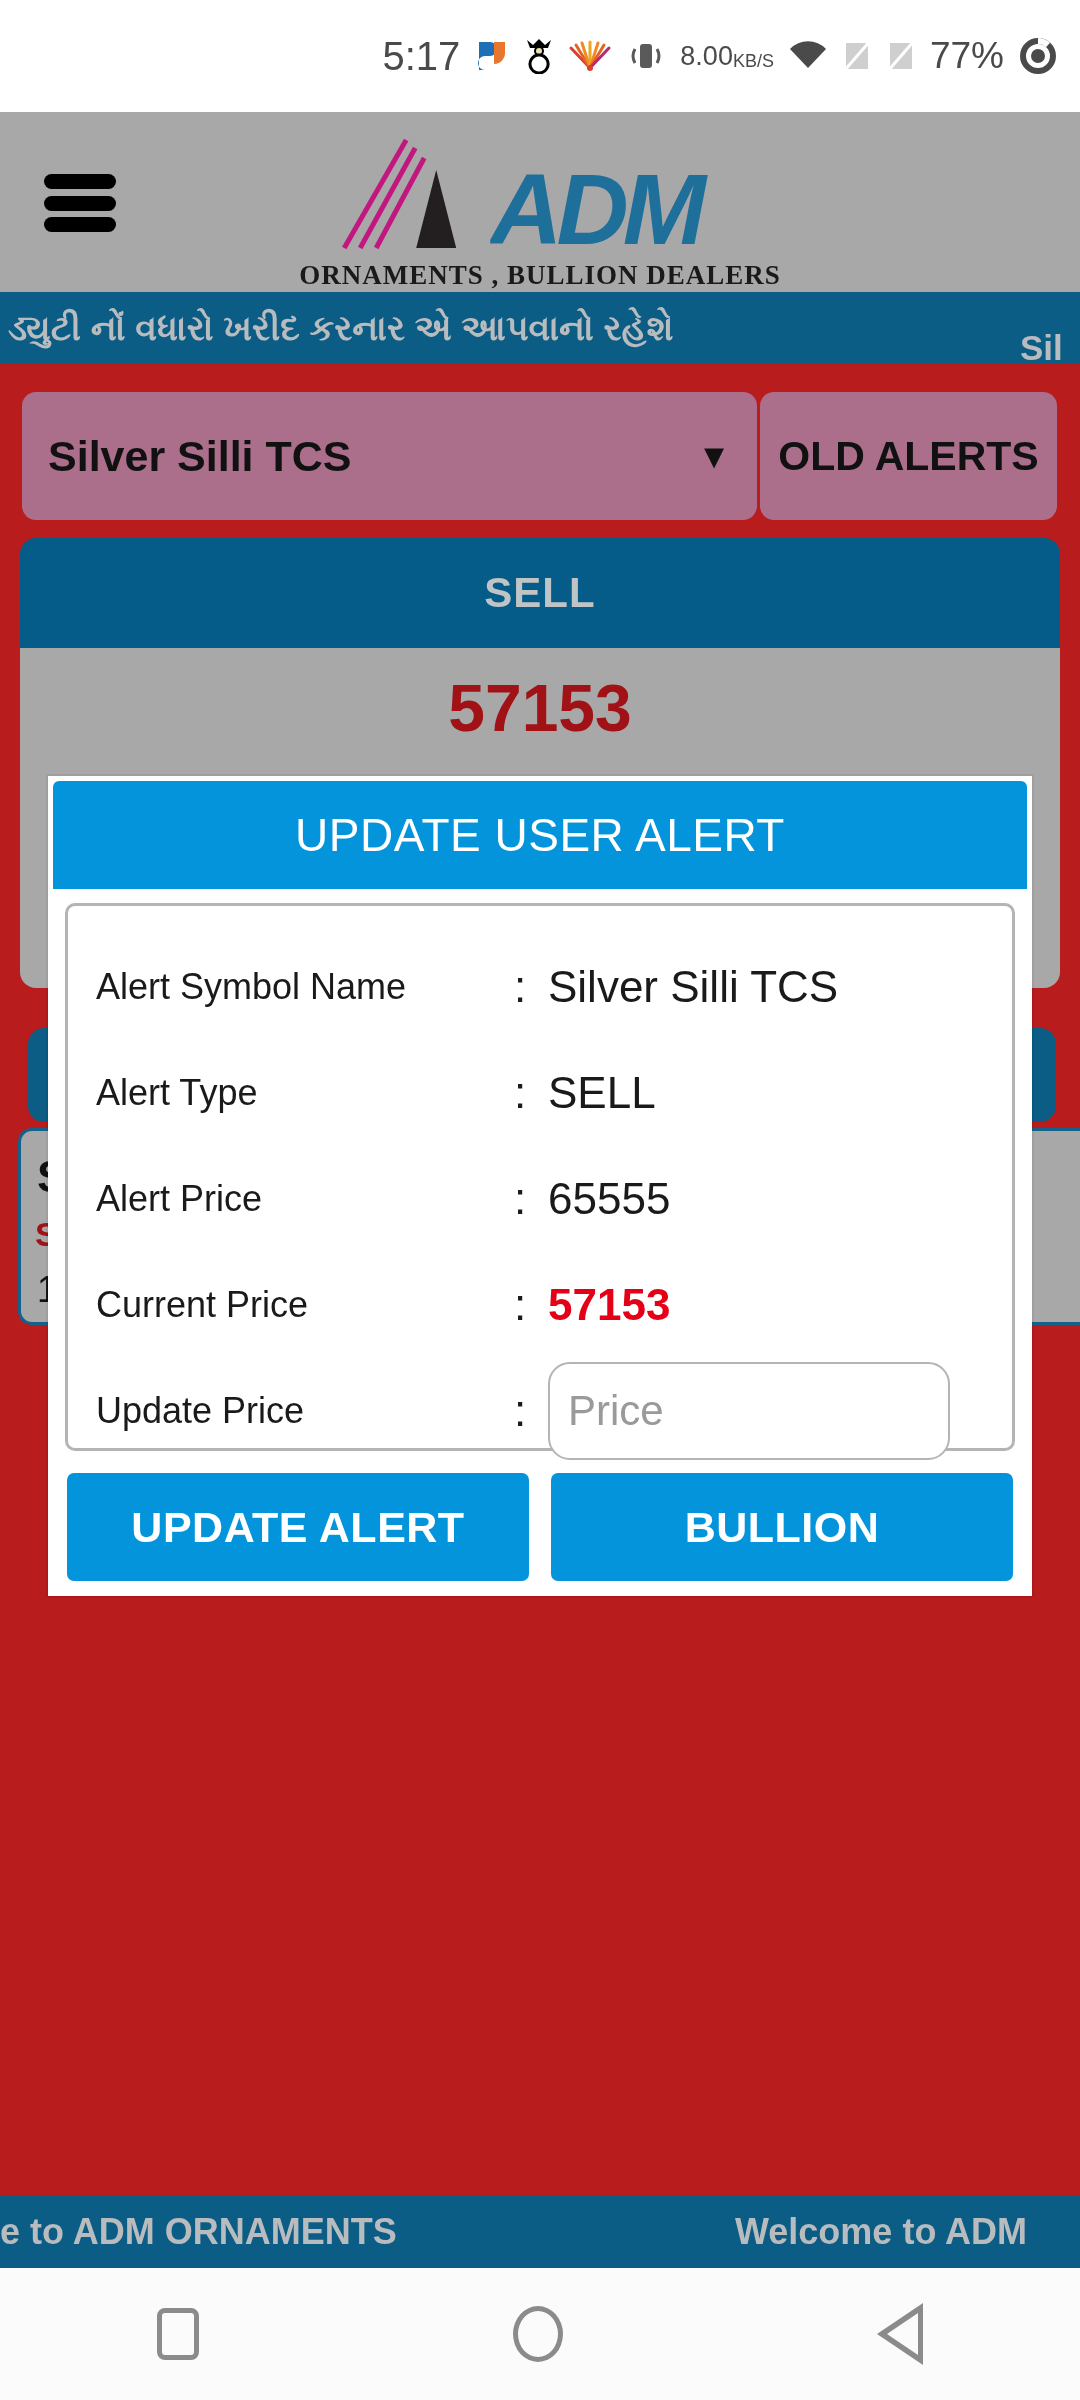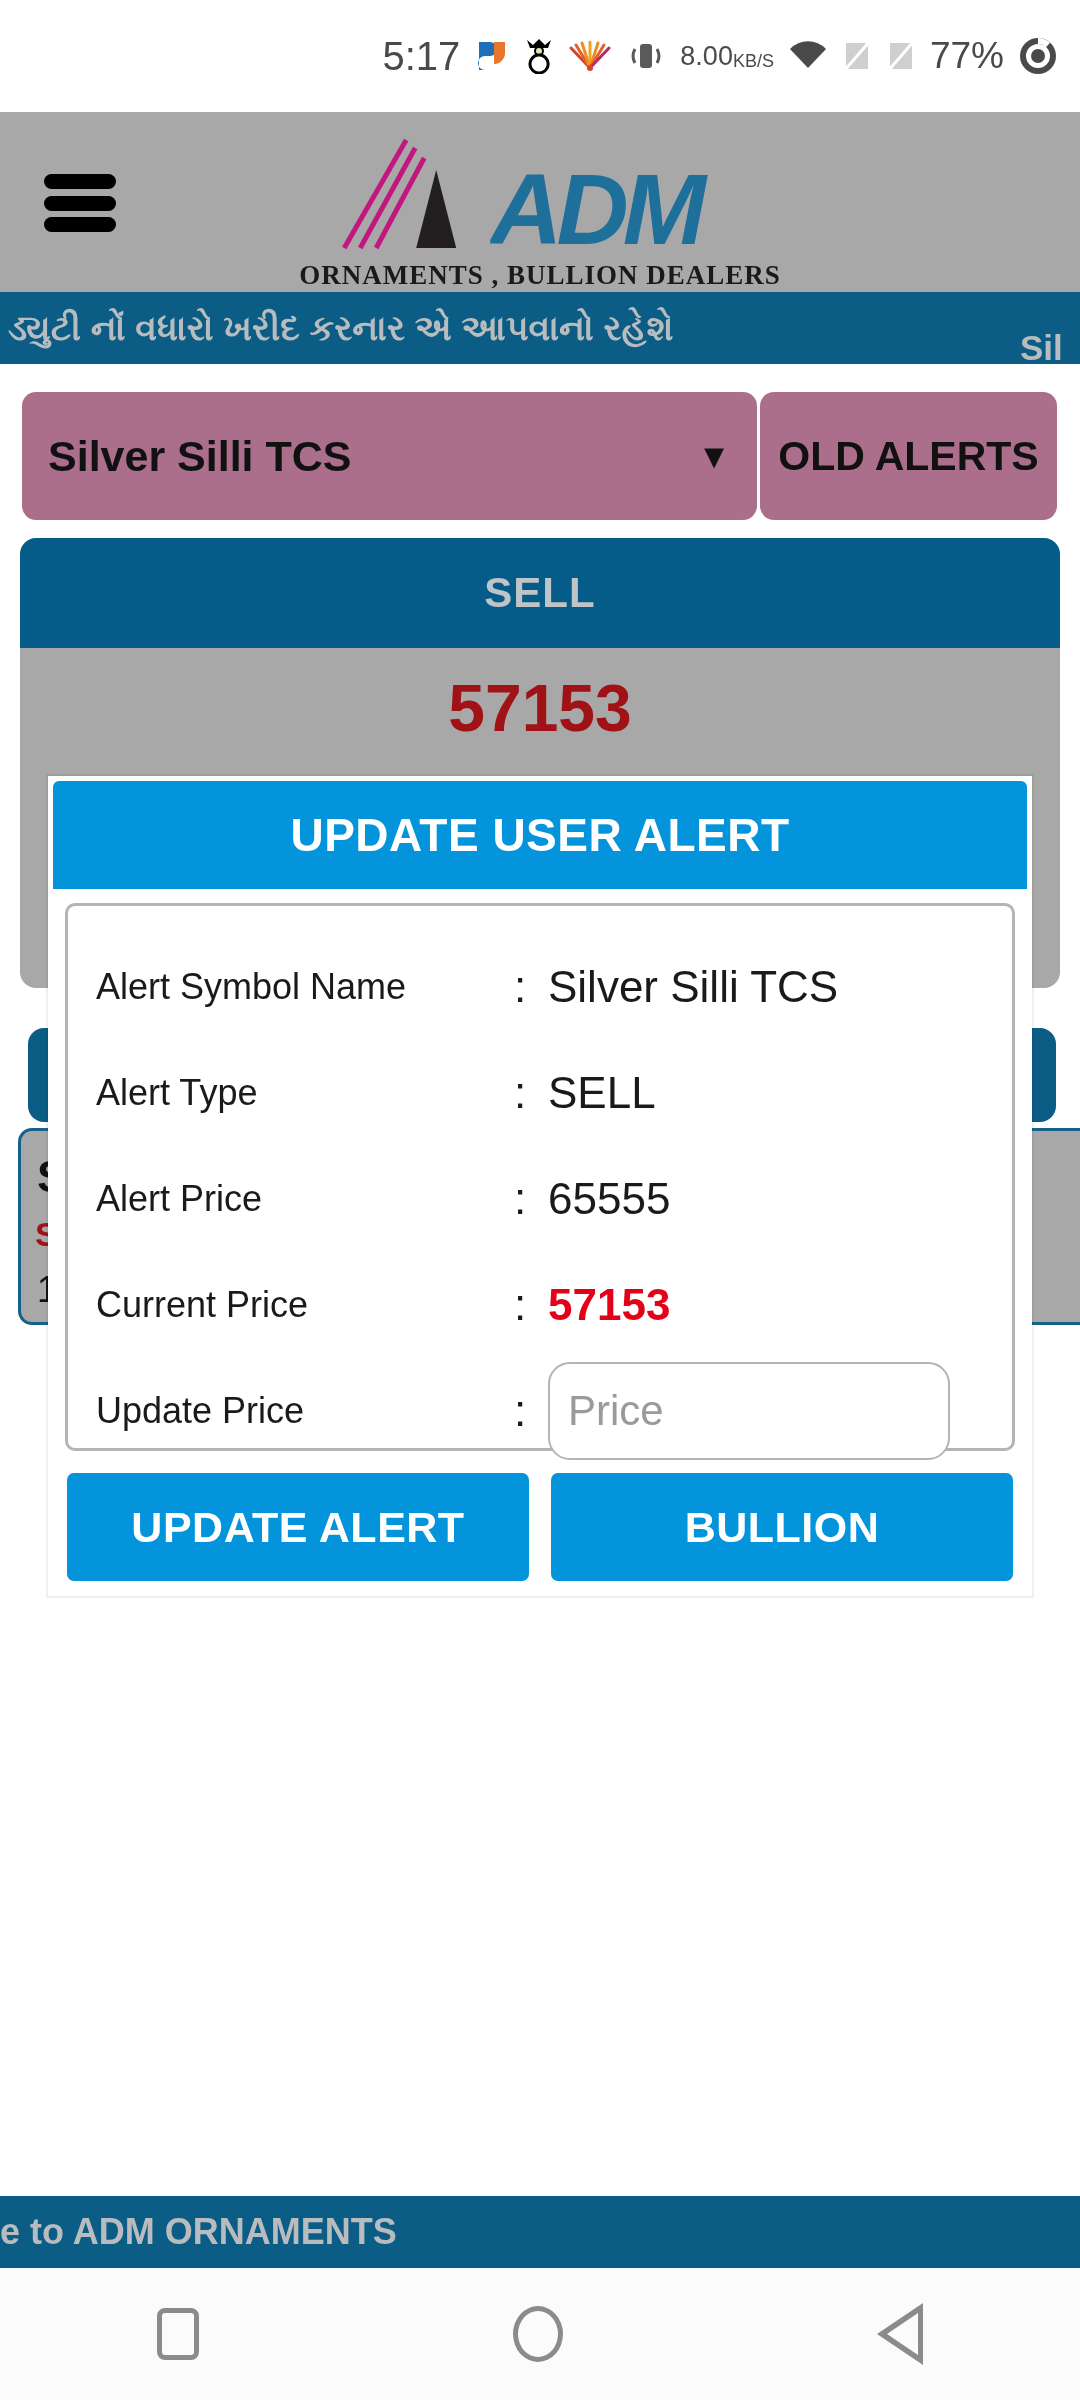--- a/index.html
+++ b/index.html
@@ -2,21 +2,21 @@
 <html><head>
 <meta charset="utf-8">
 <style>
   * { margin:0; padding:0; box-sizing:border-box; }
   html,body {
     width:1080px; height:2400px;
     background:#000;
     font-family:"Liberation Sans", sans-serif;
     overflow:hidden;
   }
-  #screen { position:relative; width:1080px; height:2400px; background:#ffffff; overflow:hidden; }
+  #screen { position:relative; width:1080px; height:2400px; background:#b91c1c; overflow:hidden; }
 
   
   .statusbar {
     position:absolute; left:0; top:0; width:1080px; height:112px;
     background:#ffffff; display:flex; align-items:center;
     justify-content:flex-end; padding-right:22px; gap:14px;
   }
   .sb-time { font-size:40px; color:#4a4a4a; letter-spacing:0px; font-family:"Liberation Sans", sans-serif; }
   .sb-ico { display:inline-flex; align-items:center; justify-content:center; }
   .sb-net { display:flex; flex-direction:row; align-items:flex-end; line-height:1; color:#4a4a4a; }
@@ -91,21 +91,21 @@
   .bg-gray-l .g3 { position:absolute; left:16px; top:138px; font-size:36px; color:#111; }
   .bg-gray-r .g1 { position:absolute; left:-6px; top:20px; font-size:58px; font-weight:bold; color:#111; }
 
   
   .dlg {
     position:absolute; left:48px; top:776px; width:984px; height:820px;
     background:#ffffff; border:5px solid #ffffff; box-shadow:0 0 0 2px rgba(0,0,0,0.06);
   }
   .dlg-head { height:108px; background:#0394db; display:flex; align-items:center;
      justify-content:center; border-radius:6px 6px 0 0; }
-  .dlg-head span { font-size:46px; font-weight:bold; color:#fff; letter-spacing:0.5px; }
+  .dlg-head span { font-size:46px; font-weight:normal; color:#fff; letter-spacing:0.5px; }
   .dlg-body { margin:14px 12px 0 12px; height:548px; background:#fff;
      border:3px solid #b4b4b4; border-radius:10px; padding:28px 28px 0 28px; }
   .frm-row { display:flex; align-items:center; height:106px; }
   .frm-label { width:418px; font-size:36px; color:#1a1a1a; }
   .frm-colon { width:34px; font-size:44px; color:#1a1a1a; }
   .frm-val { font-size:44px; color:#1a1a1a; }
   .frm-val.red { color:#e40016; font-weight:bold; }
   .price-input { width:402px; height:98px; border:2px solid #b4b4b4; border-radius:22px;
      background:#fff; font-size:42px; color:#9a9a9a; padding:0 18px;
      font-family:"Liberation Sans", sans-serif; outline:none; }
@@ -324,20 +324,21 @@
 
     <div class="dlg-actions">
       <button class="dlg-btn">UPDATE ALERT</button>
       <button class="dlg-btn">BULLION</button>
     </div>
 
   </div>
 
   <div class="marquee-bot">
     <span class="mq2 mq2-a">ne to ADM ORNAMENTS</span>
+    <span class="mq2 mq2-b">Welcome to ADM </span>
   </div>
 
   <div class="navbar">
     <div class="nav-sq"></div>
     <div class="nav-ci"></div>
     <div class="nav-tri"></div>
   </div>
 
 </div>
 

